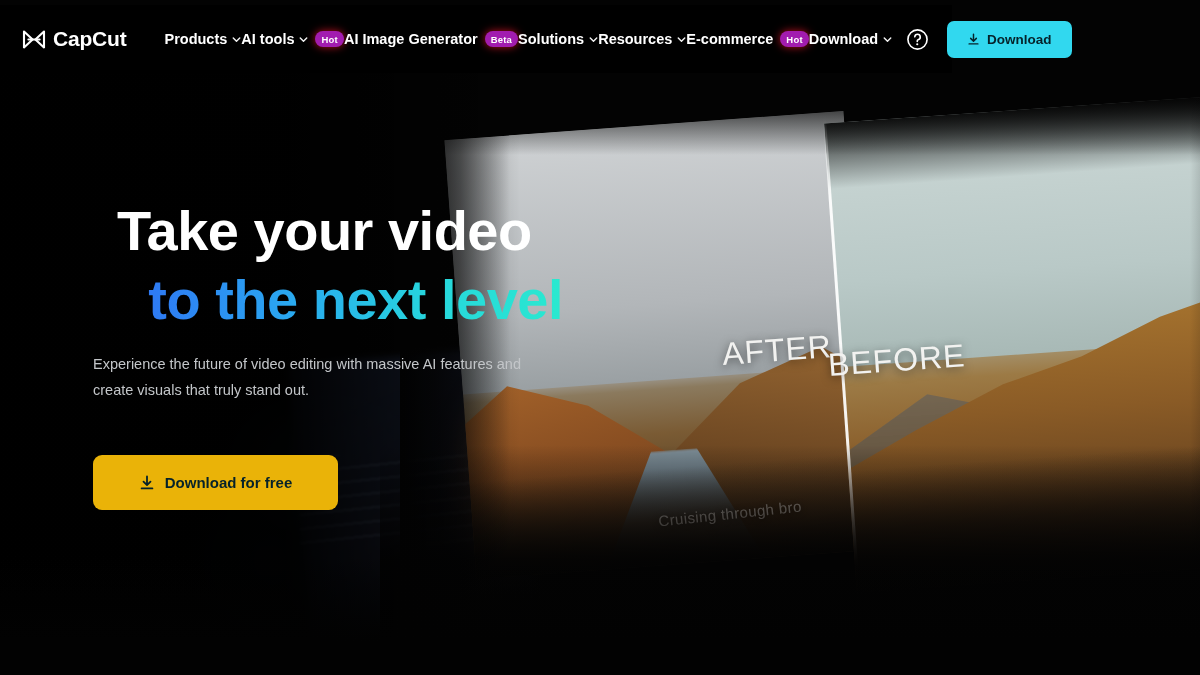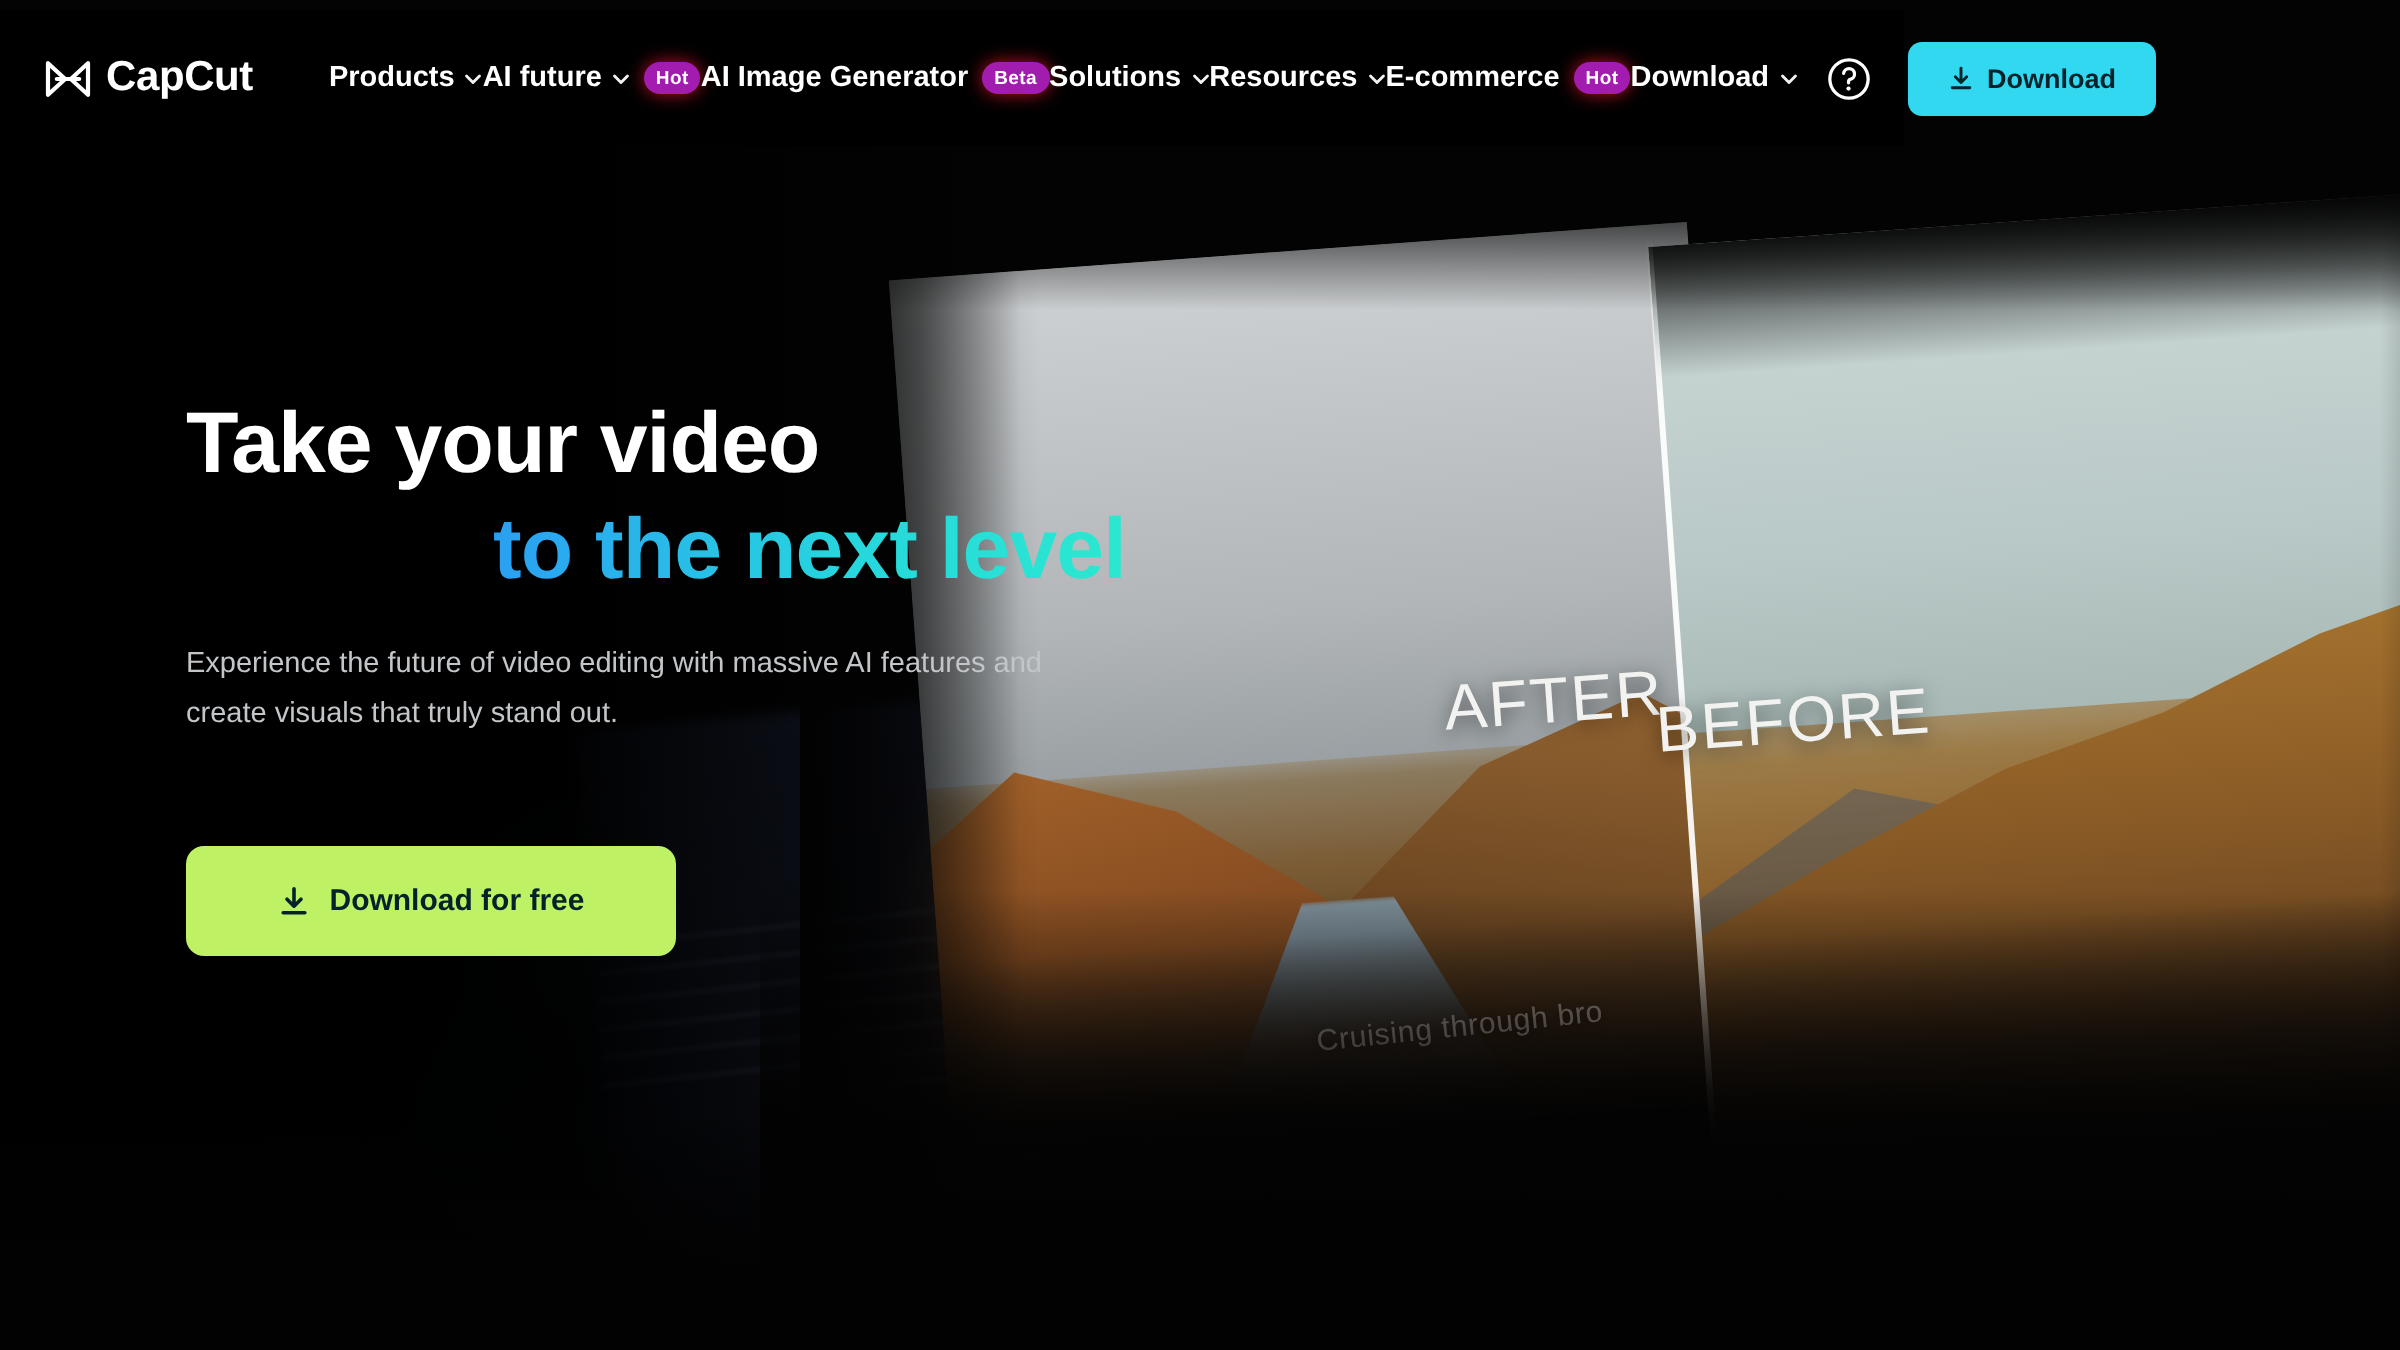--- a/index.html
+++ b/index.html
@@ -214,38 +214,38 @@
     height:37px; padding:0 20px; border-radius:7px;
     background:#31d8ef; color:#06232b;
     font-size:13.5px; font-weight:700; cursor:pointer;
     border:none;
   }
   .dl-ico { width:13px; height:13px; flex:none; }
 
   
   .hero-copy { position:absolute; left:93px; top:196px; width:470px; z-index:30; }
   .headline {
-    font-size:43px; line-height:1.24; font-weight:700; letter-spacing:-.5px;
+    font-size:56px; line-height:1.24; font-weight:700; letter-spacing:-.5px;margin-left:24px;
   }
   .headline .l1 { color:#ffffff; display:block; }
   .headline .l2 {
     display:block;
     background:linear-gradient(90deg,#2f6ff5 0%, #2aa7f0 38%, #26d6dd 70%, #2ae9cf 100%);
     -webkit-background-clip:text; background-clip:text;
     -webkit-text-fill-color:transparent; color:transparent;text-align:right;
   }
   .subcopy {
     margin-top:17px; width:430px;
     color:#c3c6c9; font-size:14.5px; line-height:1.78;
   }
   .btn-hero {
     margin-top:52px;
     display:flex; align-items:center; justify-content:center; gap:10px;
     width:245px; height:55px; border-radius:9px;
-    background:#bef264; color:#05222a;
+    background:#eab308; color:#05222a;
     font-size:15px; font-weight:700; cursor:pointer; border:none;
   }
   .dl-ico-lg { width:16px; height:16px; flex:none; }
 
   
   .copy-scrim {
     position:absolute; left:0; top:73px; width:520px; height:602px;
     background:linear-gradient(90deg, rgba(0,0,0,.97) 0%, rgba(0,0,0,.93) 55%, rgba(0,0,0,0) 100%);
     z-index:20; pointer-events:none;
   }
@@ -316,21 +316,21 @@
     <div class="nav-items">
 
       <div class="nav-item">
         <span>Products</span>
         <svg class="chev" viewBox="0 0 10 10">
           <path d="M1.4 3.3 L5 6.9 L8.6 3.3" fill="none" stroke="#fff" stroke-width="1.6" stroke-linecap="round" stroke-linejoin="round"></path>
         </svg>
       </div>
 
       <div class="nav-item">
-        <span>AI future</span>
+        <span>AI tools</span>
         <svg class="chev" viewBox="0 0 10 10">
           <path d="M1.4 3.3 L5 6.9 L8.6 3.3" fill="none" stroke="#fff" stroke-width="1.6" stroke-linecap="round" stroke-linejoin="round"></path>
         </svg>
         <span class="badge">Hot</span>
       </div>
 
       <div class="nav-item">
         <span>AI Image Generator</span>
         <span class="badge">Beta</span>
       </div>

